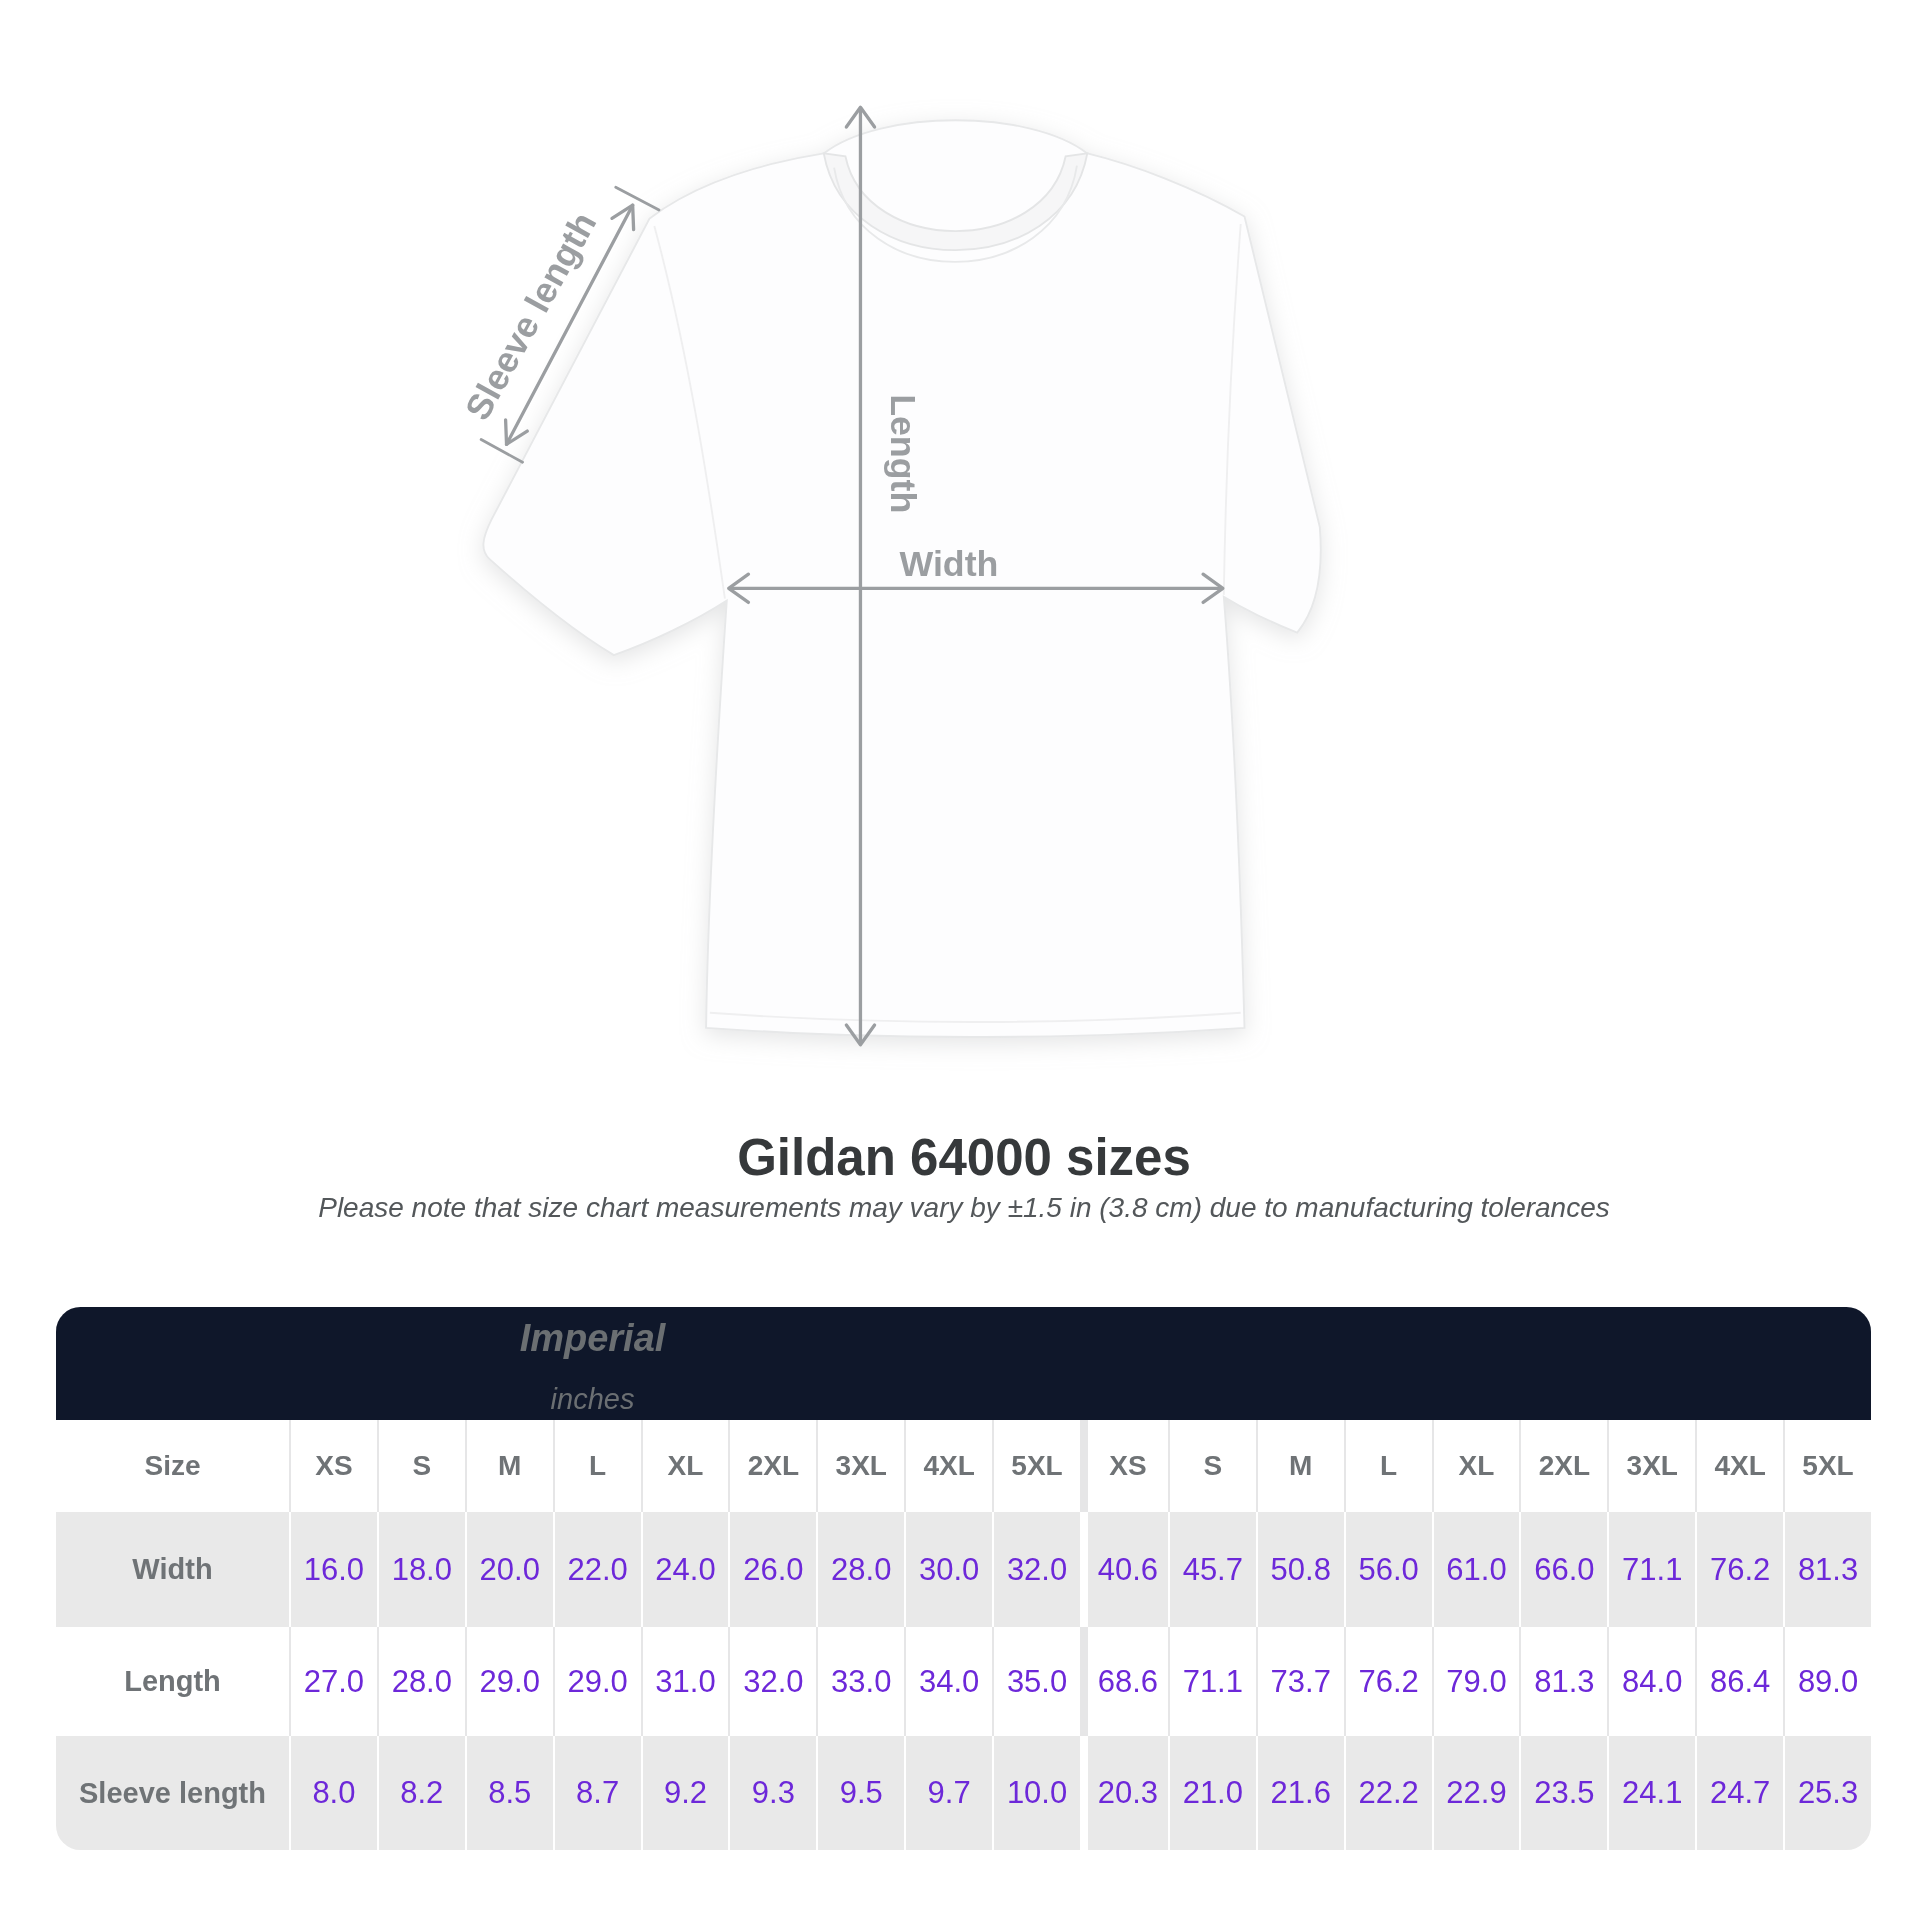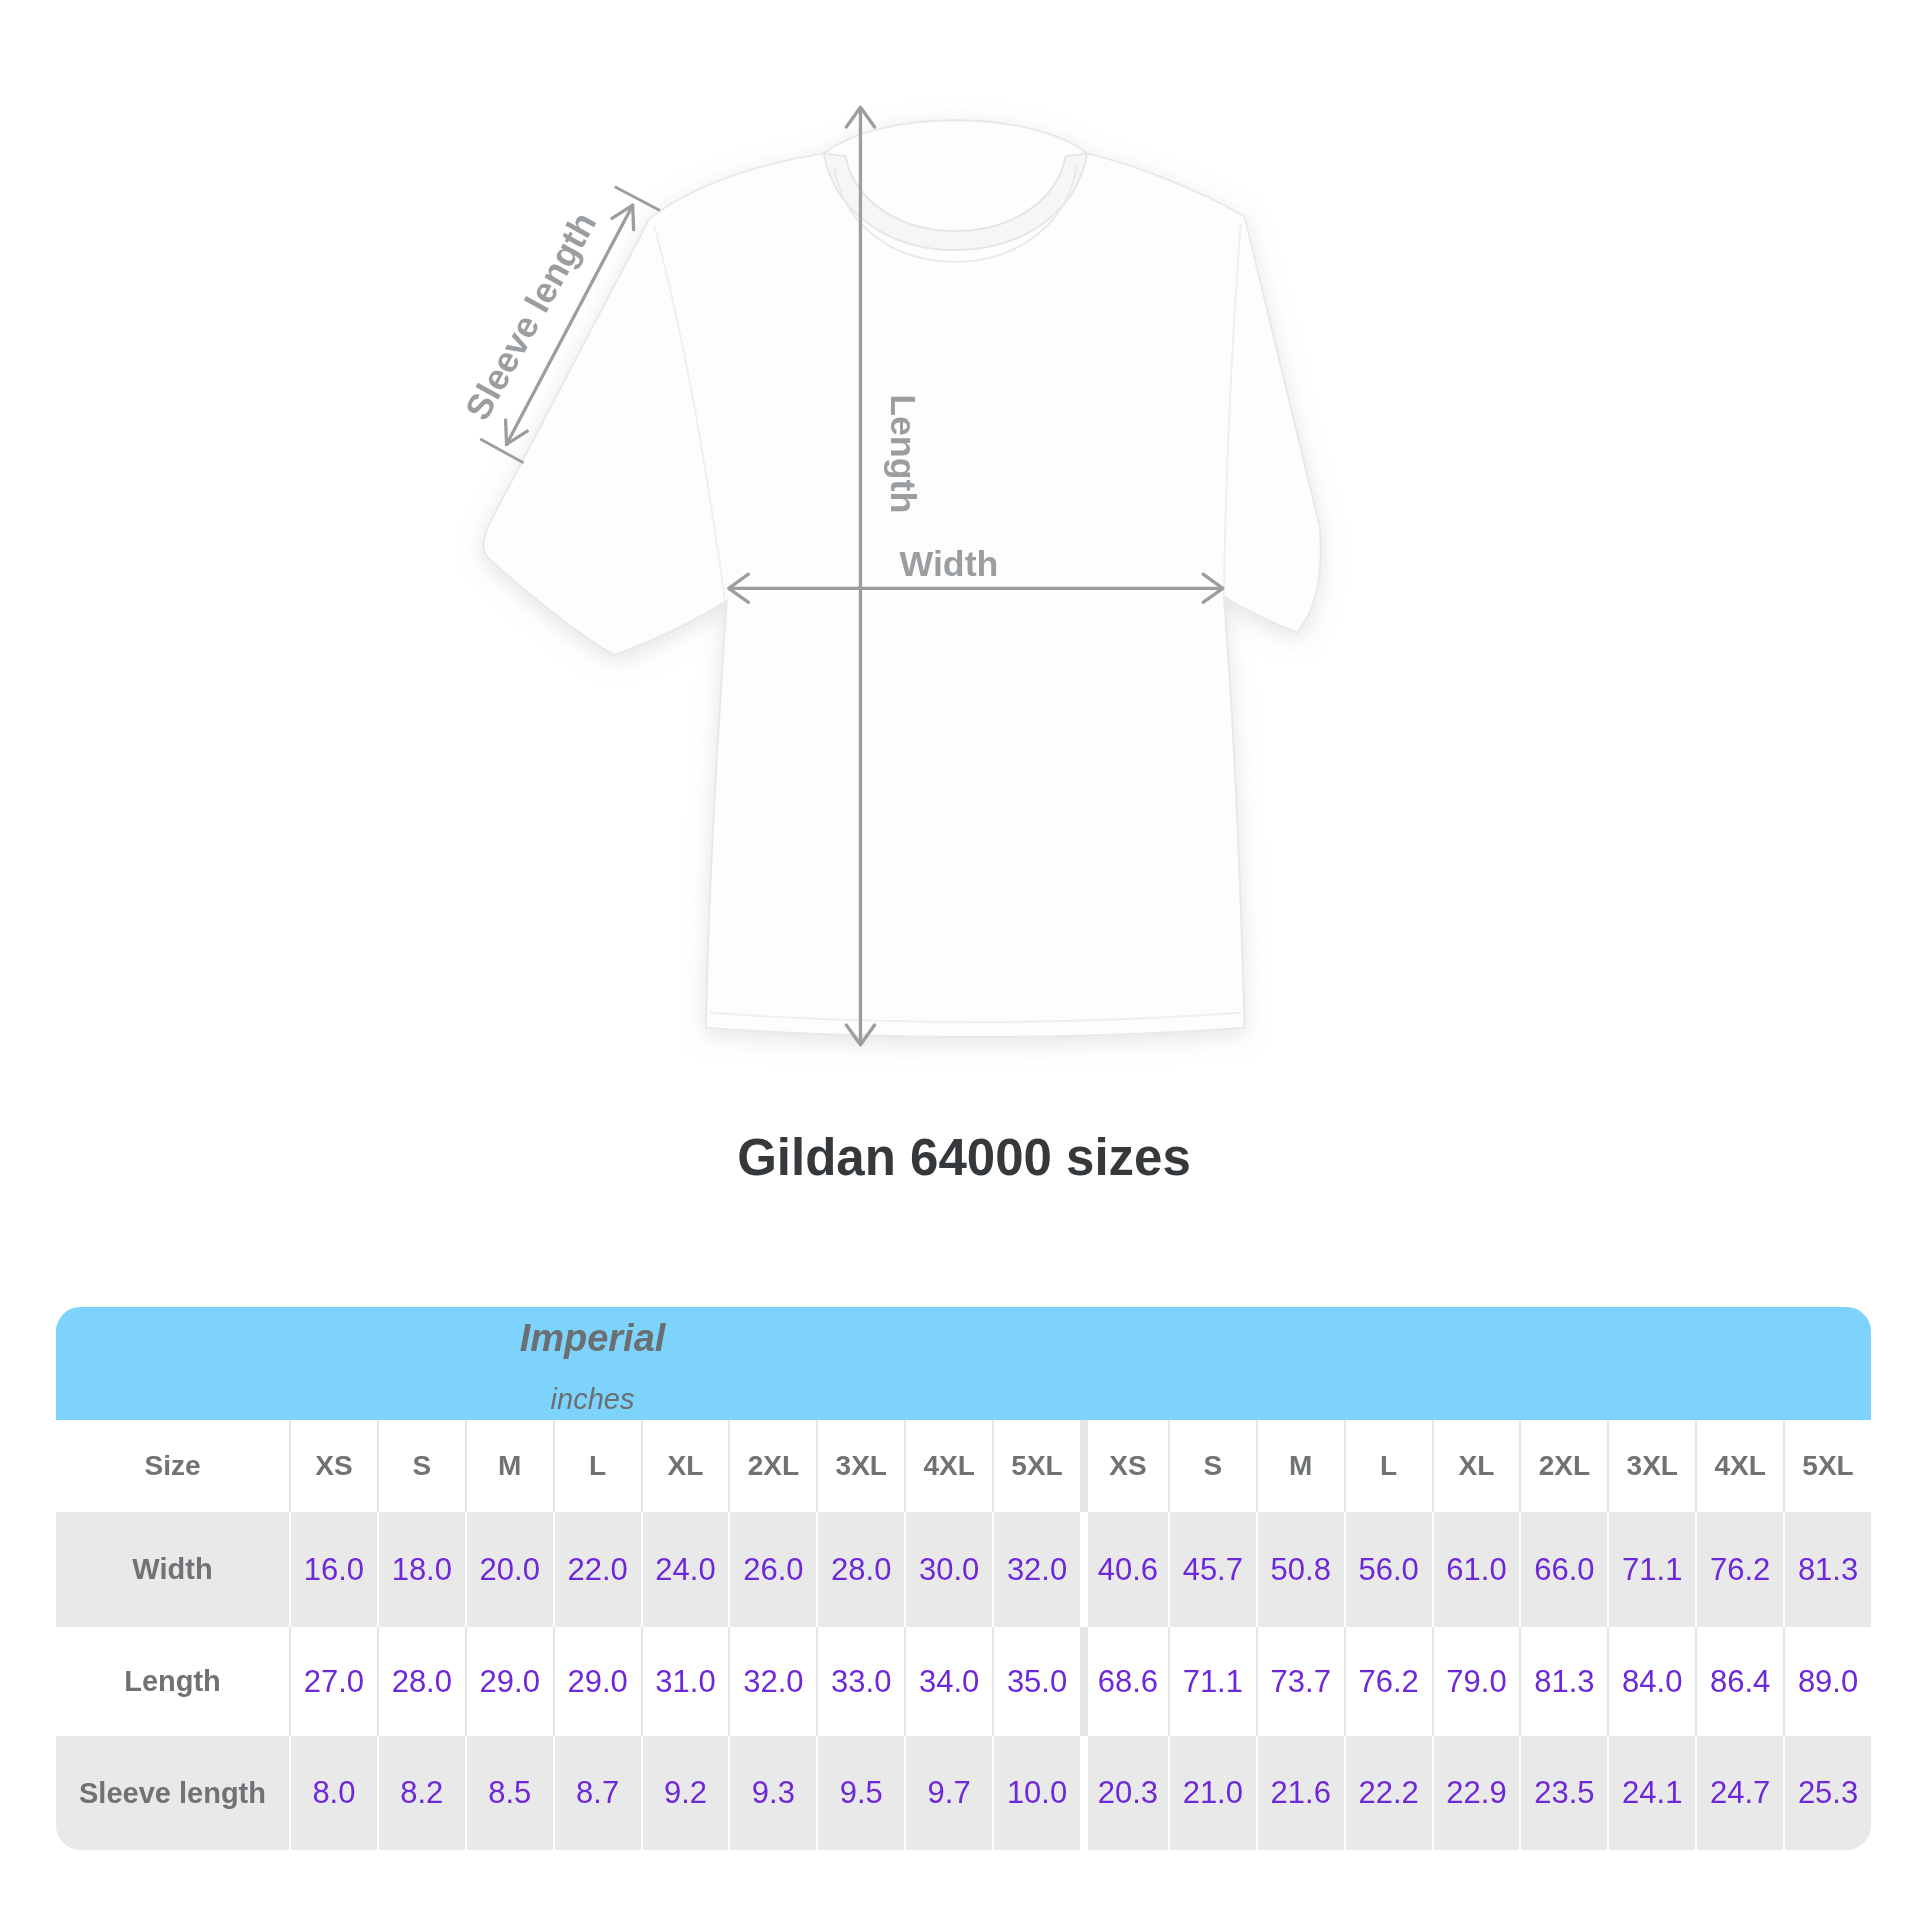--- a/index.html
+++ b/index.html
@@ -10,21 +10,21 @@
   .diagram{position:absolute;left:0;top:0;width:1928px;height:1106px;}
   
   .title{position:absolute;left:0;right:0;top:1130px;text-align:center;
          font-size:51px;line-height:55px;font-weight:bold;color:#36393b;}
   .subtitle{position:absolute;left:0;right:0;top:1188px;text-align:center;
             font-size:28px;line-height:40px;font-style:italic;color:#53575a;}
   
   .size-table{position:absolute;left:56px;top:1307px;width:1815px;
               border-radius:24.5px;overflow:hidden;background:#ffffff;}
   .band{display:grid;grid-template-columns:233px repeat(18,1fr);height:113px;
-        background:#7dd3fc;}
+        background:#0f172a;}
   .band .group{display:flex;flex-direction:column;align-items:center;justify-content:flex-start;
                padding-top:9.4px;color:#6b6f72;}
   .band .group.imperial{grid-column:1 / 11;transform:translateX(24.5px);}
   .band .group.metric{grid-column:11 / 20;transform:translateX(-17px);}
   .band .group-label{font-size:38px;line-height:45px;font-weight:bold;font-style:italic;}
   .band .group-sublabel{font-size:29px;line-height:36px;font-style:italic;margin-top:20px;}
   .trow{display:grid;grid-template-columns:233px repeat(18,1fr);align-items:stretch;}
   .trow .cell{display:flex;align-items:center;justify-content:center;}
   .row-white{background:#ffffff;--sep:#e6e6e7;}
   .row-gray{background:#e9e9e9;--sep:#ffffff;}
@@ -91,20 +91,21 @@
     </g>
 
     <g fill="#9b9ea1" font-family="Liberation Sans, DejaVu Sans, sans-serif" font-size="38" font-weight="bold">
       <text transform="translate(575,342) rotate(-61)" text-anchor="middle">Sleeve length</text>
       <text transform="translate(946,482) rotate(90)" text-anchor="middle">Length</text>
       <text x="1008" y="612" text-anchor="middle">Width</text>
     </g>
   </svg>
 
   <div class="title">Gildan 64000 sizes</div>
+  <div class="subtitle">Please note that size chart measurements may vary by ±1.5 in (3.8 cm) due to manufacturing tolerances</div>
 
   <div class="size-table">
 
     <div class="band">
       <div class="group imperial">
         <div class="group-label">Imperial</div>
         <div class="group-sublabel">inches</div>
       </div>
     </div>
 

